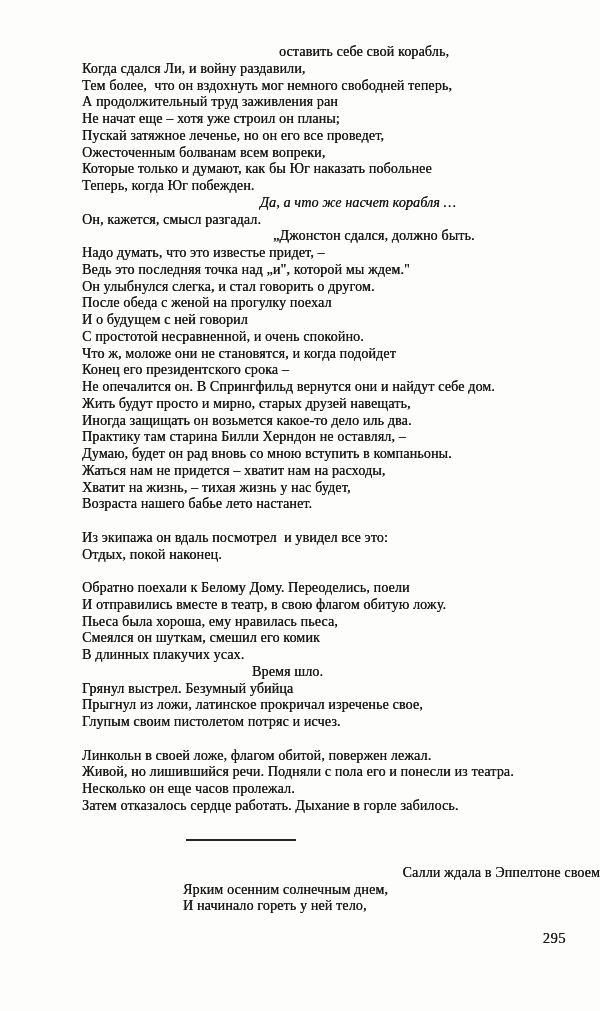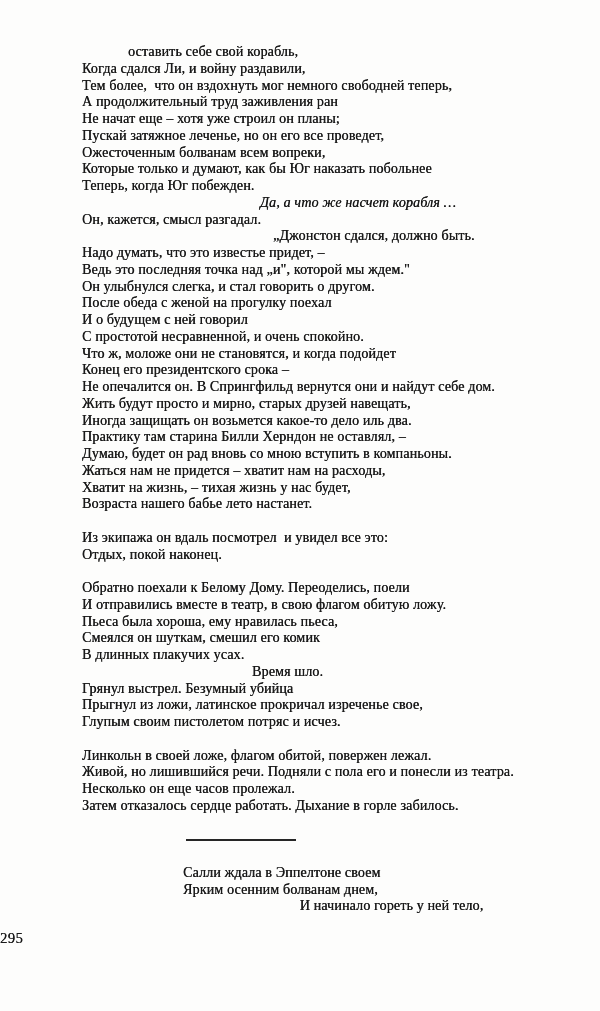--- a/index.html
+++ b/index.html
@@ -39,33 +39,33 @@
     position: absolute;
     left: 104px;
     top: 8px;
     width: 110px;
     border-top: 2px solid #262626;
   }
   .page-number {
     margin-top: 15px;
     margin-left: -82px; 
     width: 566px;
-    text-align: left;
+    text-align: right;
     font-size: 14.5px;
     letter-spacing: 0.5px;
     text-shadow: 0.3px 0 0 currentColor;
   }
 </style>
 </head>
 <body>
 
 <div class="page">
   <div class="poem">
 
-    <div class="poem-line" style="padding-left: 46px;">оставить себе свой корабль,</div>
+    <div class="poem-line" style="padding-left: 46px; text-align: center;">оставить себе свой корабль,</div>
       <div class="poem-line">Когда сдался Ли, и войну раздавили,</div>
       <div class="poem-line">Тем более,  что он вздохнуть мог немного свободней теперь,</div>
       <div class="poem-line">А продолжительный труд заживления ран</div>
       <div class="poem-line">Не начат еще – хотя уже строил он планы;</div>
       <div class="poem-line">Пускай затяжное леченье, но он его все проведет,</div>
       <div class="poem-line">Ожесточенным болванам всем вопреки,</div>
       <div class="poem-line">Которые только и думают, как бы Юг наказать побольнее</div>
       <div class="poem-line">Теперь, когда Юг побежден.</div>
       <div class="poem-line" style="padding-left: 178px; font-style: italic;">Да, а что же насчет корабля …</div>
       <div class="poem-line">Он, кажется, смысл разгадал.</div>
@@ -102,18 +102,18 @@
       <div class="poem-line blank-line"></div>
       <div class="poem-line">Линкольн в своей ложе, флагом обитой, повержен лежал.</div>
       <div class="poem-line">Живой, но лишившийся речи. Подняли с пола его и понесли из театра.</div>
       <div class="poem-line">Несколько он еще часов пролежал.</div>
       <div class="poem-line">Затем отказалось сердце работать. Дыхание в горле забилось.</div>
       <div class="poem-line blank-line"></div>
       <div class="divider-slot">
         <span class="divider-line"></span>
       </div>
       <div class="poem-line blank-line"></div>
-      <div class="poem-line" style="padding-left: 101px;">Салли ждала в Эппелтоне своем</div>
-      <div class="poem-line" style="padding-left: 101px;">Ярким осенним болванам днем,</div>
-      <div class="poem-line" style="padding-left: 101px; text-align: center;">И начинало гореть у ней тело,</div>
+      <div class="poem-line" style="padding-left: 101px; text-align: right;">Салли ждала в Эппелтоне своем</div>
+      <div class="poem-line" style="padding-left: 101px;">Ярким осенним солнечным днем,</div>
+      <div class="poem-line" style="padding-left: 101px;">И начинало гореть у ней тело,</div>
       <div class="page-number">295</div>
   </div>
 </div>
 
 </body></html>

